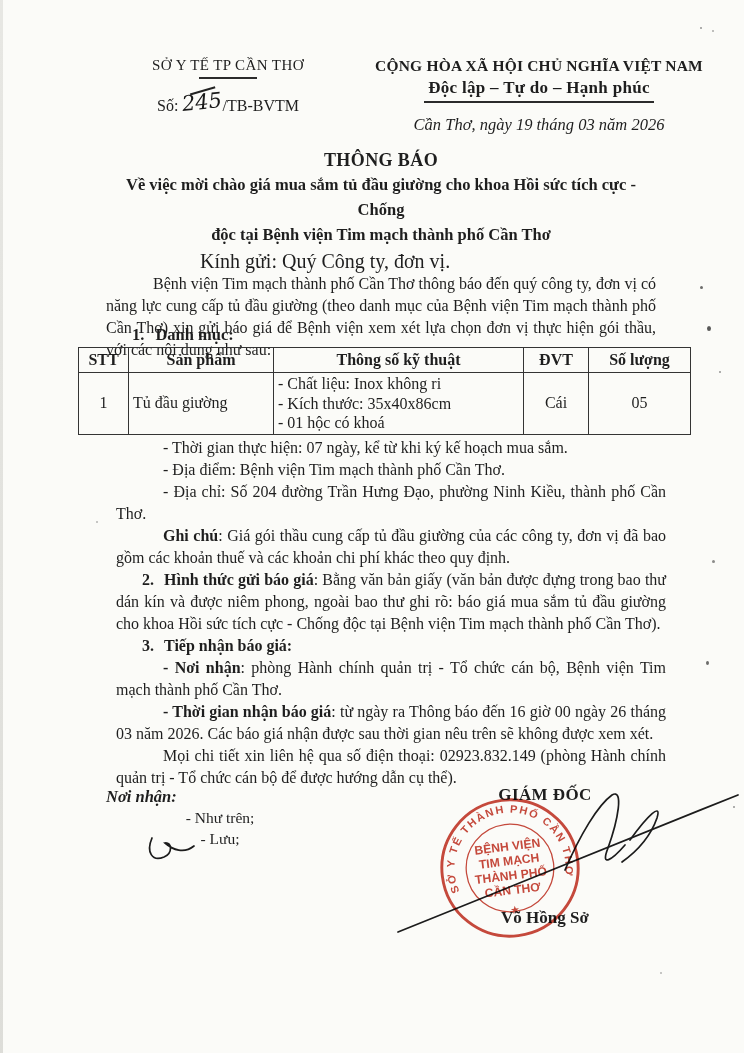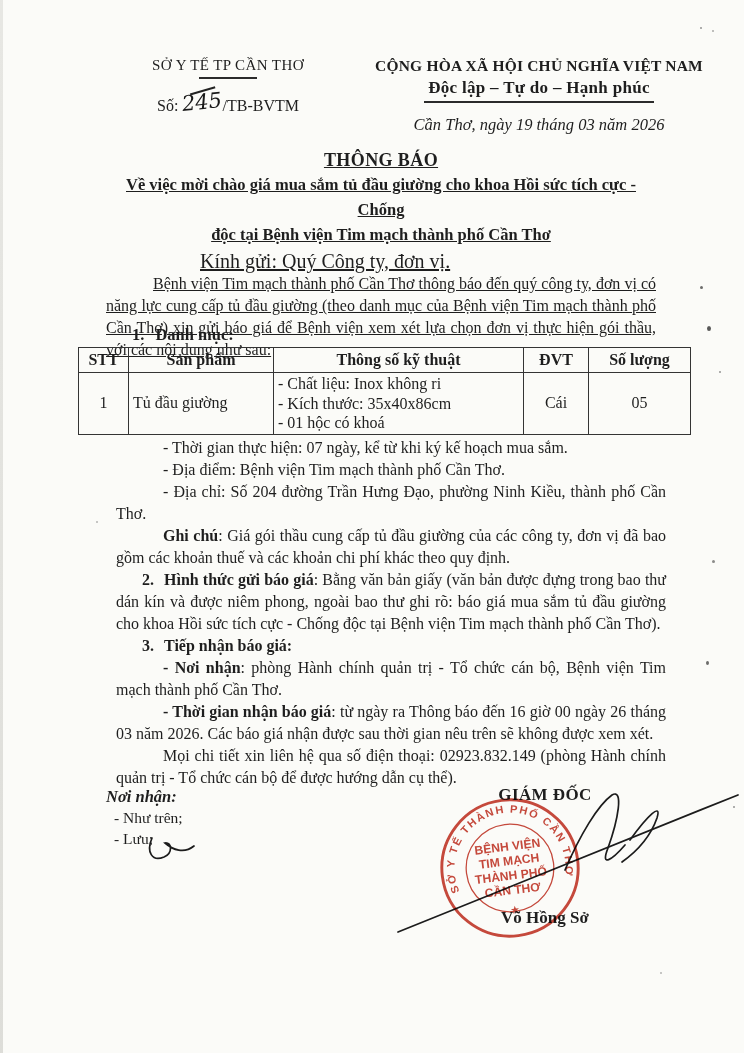--- a/index.html
+++ b/index.html
@@ -17,21 +17,21 @@
   .hand-number{display:inline-block;position:relative;font-style:italic;font-size:21px;
     font-family:"DejaVu Serif",serif;transform:rotate(-6deg) translateY(-2px);color:#181818;}
   .hand-number::after{content:"";position:absolute;top:0;left:9px;width:26px;height:1.6px;
     background:#222;transform:rotate(-10deg);}
   .hdr-right{position:absolute;top:57px;left:356px;width:366px;text-align:center;}
   .nat1{font-size:15.5px;font-weight:bold;letter-spacing:.2px;}
   .nat2{font-size:17px;font-weight:bold;margin-top:3px;letter-spacing:.3px;}
   .rule-l{width:230px;height:1.6px;background:#2b2b2b;margin:3px auto 0;}
   .dateline{margin-top:12px;font-style:italic;font-size:16.5px;}
   
-  .title-block{position:absolute;top:148px;left:106px;width:550px;text-decoration:underline;}
+  .title-block{position:absolute;top:148px;left:106px;width:550px;}
   .doc-title{text-align:center;font-weight:bold;font-size:18px;line-height:24px;letter-spacing:.4px;}
   .doc-subtitle{text-align:center;font-weight:bold;font-size:16.5px;line-height:25px;}
   .greeting{padding-left:94px;font-size:20px;line-height:21px;margin:4px 0 0;}
   .intro{font-size:16px;line-height:22px;margin:1px 0 0;text-align:justify;text-indent:47px;}
   .sec-head{position:absolute;left:132px;font-weight:bold;font-size:16.5px;line-height:20px;margin:0;}
   .sec-head .num{margin-right:11px;}
   
   table.items{position:absolute;top:347px;left:78px;width:612px;border-collapse:collapse;
     font-size:16px;table-layout:fixed;}
   table.items th,table.items td{border:1.5px solid #343434;padding:1px 4px;}
@@ -45,21 +45,21 @@
   .body-block p{margin:0;text-align:justify;}
   .dash{text-indent:47px;}
   .lead{font-weight:bold;}
   .numbered{text-indent:26px;}
   .numbered .num{font-weight:bold;margin-right:10px;}
   .sec3{font-weight:bold;text-indent:26px;}
   .indent47{text-indent:47px;}
   
   .footer-left{position:absolute;top:786px;left:106px;width:220px;}
   .recipients-label{font-weight:bold;font-style:italic;font-size:16.5px;line-height:21px;}
-  .recipient{font-size:15.5px;line-height:21px;padding-left:8px;}
+  .recipient{font-size:15.5px;line-height:21px;padding-left:8px;text-align:center;}
   .signer-title{position:absolute;top:785px;left:455px;width:180px;text-align:center;
     font-weight:bold;font-size:17px;letter-spacing:.4px;}
   .signer-name{position:absolute;top:908px;left:455px;width:180px;text-align:center;
     font-weight:bold;font-size:17px;}
   
   .stamp{position:absolute;left:437px;top:795px;width:146px;height:146px;
     transform:rotate(-7deg);opacity:.92;mix-blend-mode:multiply;color:var(--stamp-color,#c33a2c);}
   .stamp circle{stroke:currentColor;fill:none;}
   .stamp text{fill:currentColor;font-family:"Liberation Sans","DejaVu Sans",sans-serif;font-weight:bold;}
   

